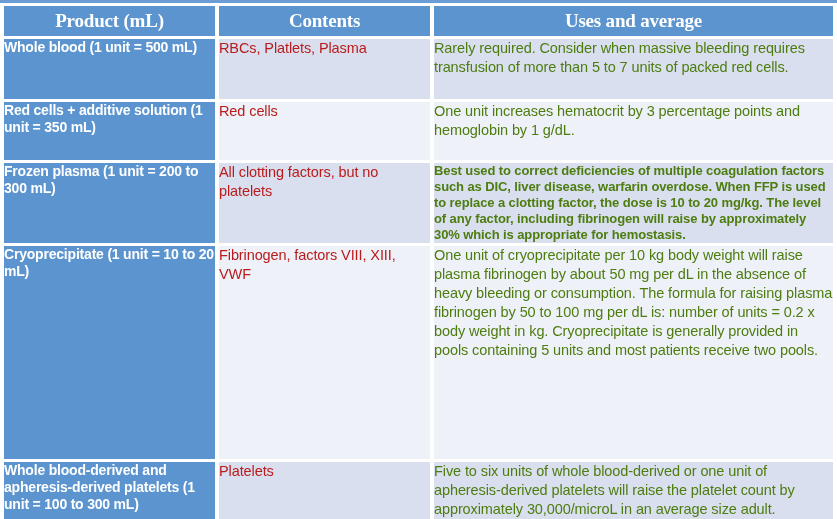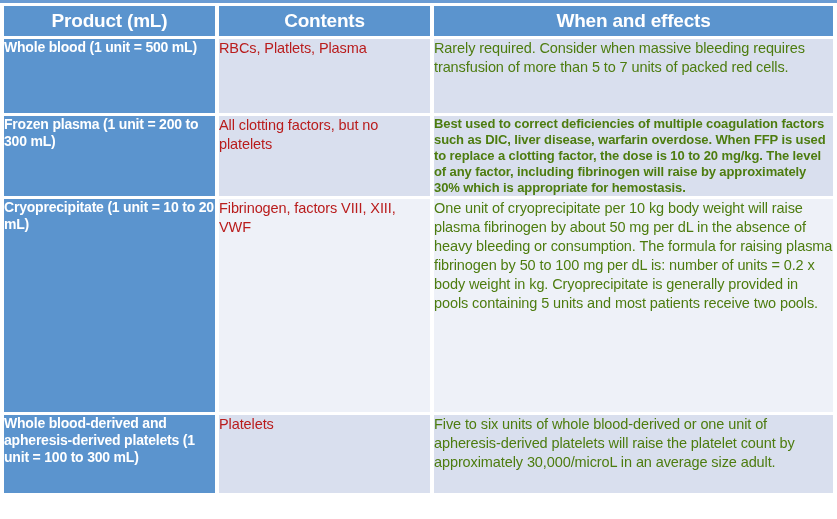--- a/index.html
+++ b/index.html
@@ -29,20 +29,21 @@
   }
   th.col-header {
     background: #5b94ce;
     color: #ffffff;
     font-size: 19px;
     font-weight: bold;
     text-align: center;
     height: 30px;
     line-height: 30px;
     letter-spacing: -0.2px;
+    font-family: Liberation Serif, serif;
   }
   td.product {
     background: #5b94ce;
     color: #ffffff;
     font-size: 14px;
     font-weight: bold;
     line-height: 17px;
     padding: 3px 4px 0 6px;
     letter-spacing: -0.2px;
   }
@@ -62,47 +63,52 @@
   }
   td.uses-bold {
     font-size: 13px;
     font-weight: bold;
     line-height: 16px;
     padding-top: 4px;
   }
   tr.band-a td.contents, tr.band-a td.uses { background: #d9dfee; }
   tr.band-b td.contents, tr.band-b td.uses { background: #eef1f8; }
   tr.r-header { height: 30px; }
-  tr.r0 { height: 74px; }
+  tr.r0 { height: 60px; }
   tr.r1 { height: 58px; }
   tr.r2 { height: 76px; }
   tr.r3 { height: 213px; }
   tr.r4 { height: 78px; }
 </style>
 </head>
 <body>
 
 <div class="top-strip"></div>
 
 <table class="blood-table">
   <colgroup>
     <col style="width:211px">
     <col style="width:211px">
     <col style="width:399px">
   </colgroup>
   <tbody>
       <tr class="r-header">
     <th class="col-header">Product (mL)</th>
     <th class="col-header">Contents</th>
-    <th class="col-header">When and effects</th>
+    <th class="col-header">Uses and average</th>
   </tr>
   <tr class="r0 band-a">
     <td class="product">Whole blood (1 unit = 500 mL)</td>
     <td class="contents">RBCs, Platlets, Plasma</td>
     <td class="uses">Rarely required. Consider when massive bleeding requires transfusion of  more than 5 to 7 units of packed red cells.</td>
+  </tr>
+  <tr class="r1 band-b">
+    <td class="product">Red cells + additive solution (1 unit = 350 mL)</td>
+    <td class="contents">Red cells</td>
+    <td class="uses">One unit increases hematocrit by 3 percentage points and hemoglobin by 1 g/dL.</td>
   </tr>
   <tr class="r2 band-a">
     <td class="product">Frozen plasma (1 unit = 200 to 300 mL)</td>
     <td class="contents">All clotting factors, but no platelets</td>
     <td class="uses uses-bold">Best used to correct deficiencies of multiple coagulation factors such as DIC, liver disease, warfarin overdose. When FFP is used to replace a clotting factor, the dose is 10 to 20 mg/kg. The level of any factor, including fibrinogen will raise by approximately 30% which is appropriate for hemostasis.</td>
   </tr>
   <tr class="r3 band-b">
     <td class="product">Cryoprecipitate (1 unit = 10 to 20 mL)</td>
     <td class="contents">Fibrinogen, factors VIII, XIII, VWF</td>
     <td class="uses">One unit of cryoprecipitate per 10 kg body weight will raise plasma fibrinogen by about 50 mg per dL in the absence of heavy bleeding or consumption. The formula for raising plasma fibrinogen by 50 to 100 mg per dL is: number of units = 0.2 x body weight in kg. Cryoprecipitate is generally provided in pools containing 5 units and most patients receive two pools.</td>

